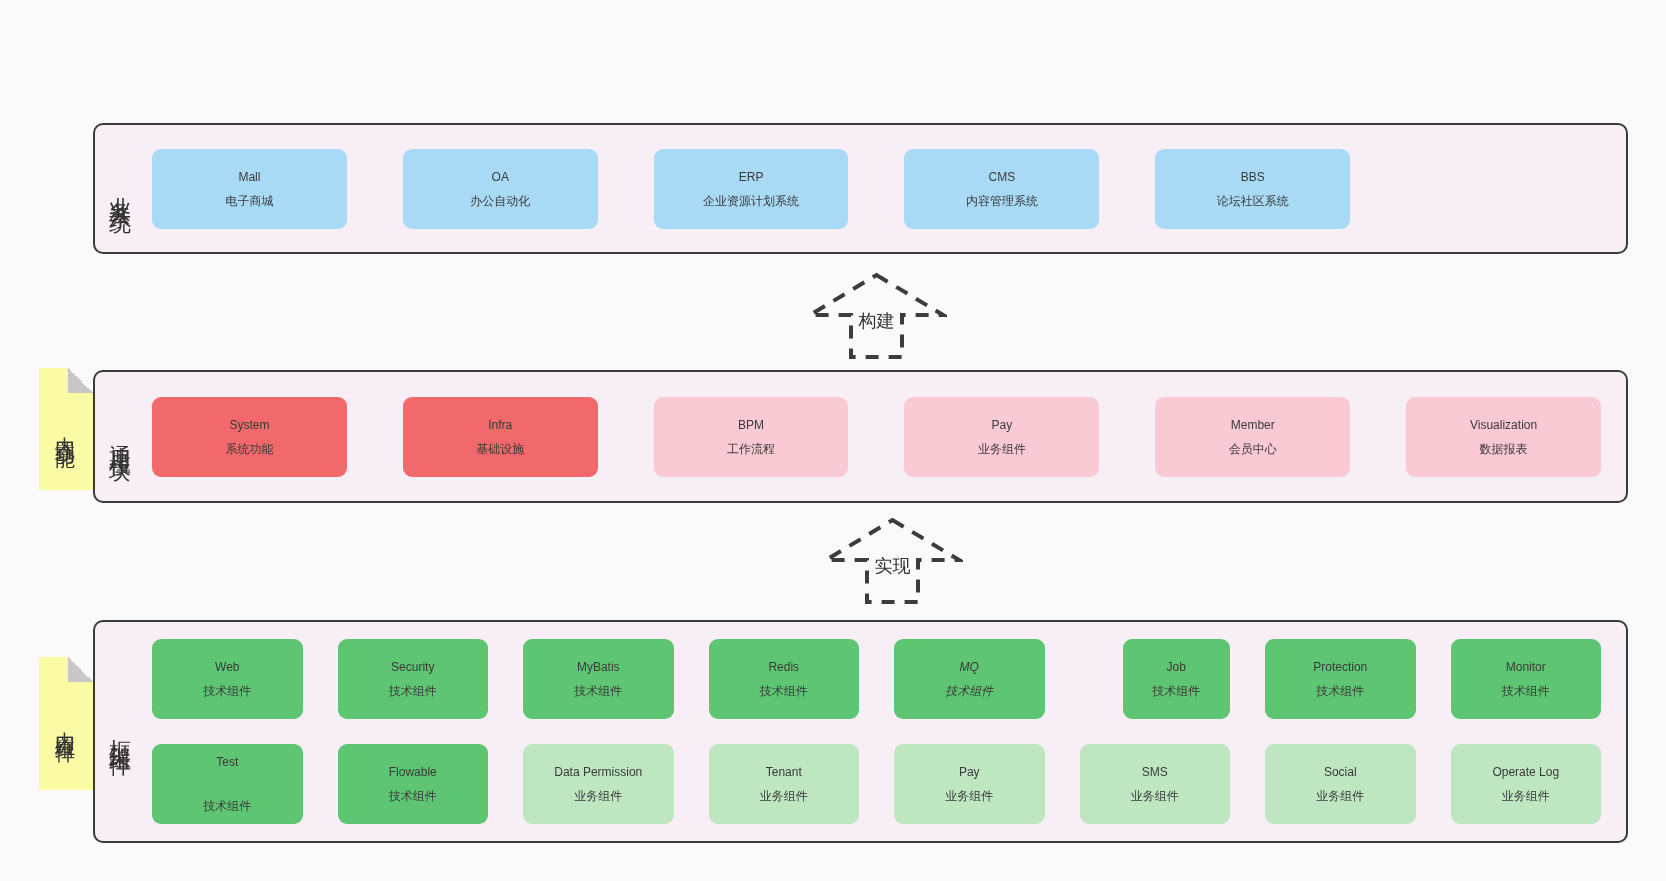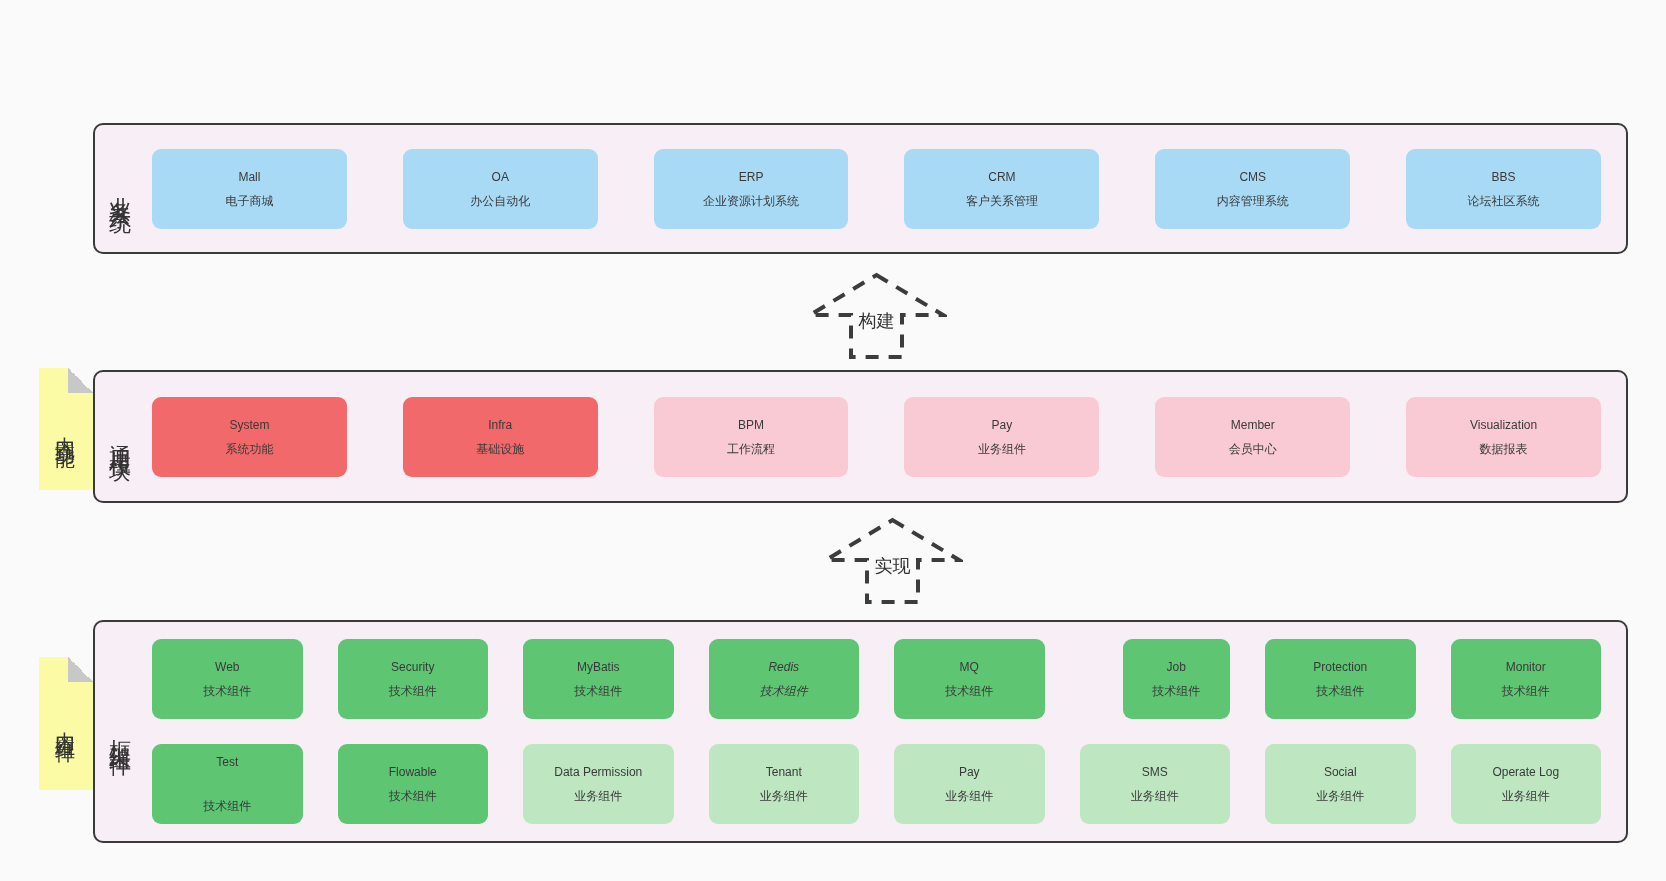--- a/index.html
+++ b/index.html
@@ -59,24 +59,20 @@
         </div>
         <div class="box" style="background: rgb(169, 218, 245);">
           <div>OA</div>
           <div>办公自动化</div>
         </div>
         <div class="box" style="background: rgb(169, 218, 245);">
           <div>ERP</div>
           <div>企业资源计划系统</div>
         </div>
         <div class="box" style="background: rgb(169, 218, 245);">
-          <div>CRM</div>
-          <div>客户关系管理</div>
-        </div>
-        <div class="box" style="background: rgb(169, 218, 245);">
           <div>CMS</div>
           <div>内容管理系统</div>
         </div>
         <div class="box" style="background: rgb(169, 218, 245);">
           <div>BBS</div>
           <div>论坛社区系统</div>
         </div>
       </div>
     </div>
 </section>
@@ -144,25 +140,25 @@
           <div>技术组件</div>
         </div>
         <div class="box" style="background: rgb(94, 197, 115);">
           <div>Security</div>
           <div>技术组件</div>
         </div>
         <div class="box" style="background: rgb(94, 197, 115);">
           <div>MyBatis</div>
           <div>技术组件</div>
         </div>
+        <div class="box" style="background: rgb(94, 197, 115);">
+          <div>Redis</div>
+          <div>技术组件</div>
+        </div>
         <div class="box" style="background: rgb(94, 197, 115); font-style: italic;">
-          <div>Redis</div>
-          <div>技术组件</div>
-        </div>
-        <div class="box" style="background: rgb(94, 197, 115);">
           <div>MQ</div>
           <div>技术组件</div>
         </div>
         <div class="box" style="background: rgb(94, 197, 115); margin-left: 43px;">
           <div>Job</div>
           <div>技术组件</div>
         </div>
         <div class="box" style="background: rgb(94, 197, 115);">
           <div>Protection</div>
           <div>技术组件</div>

